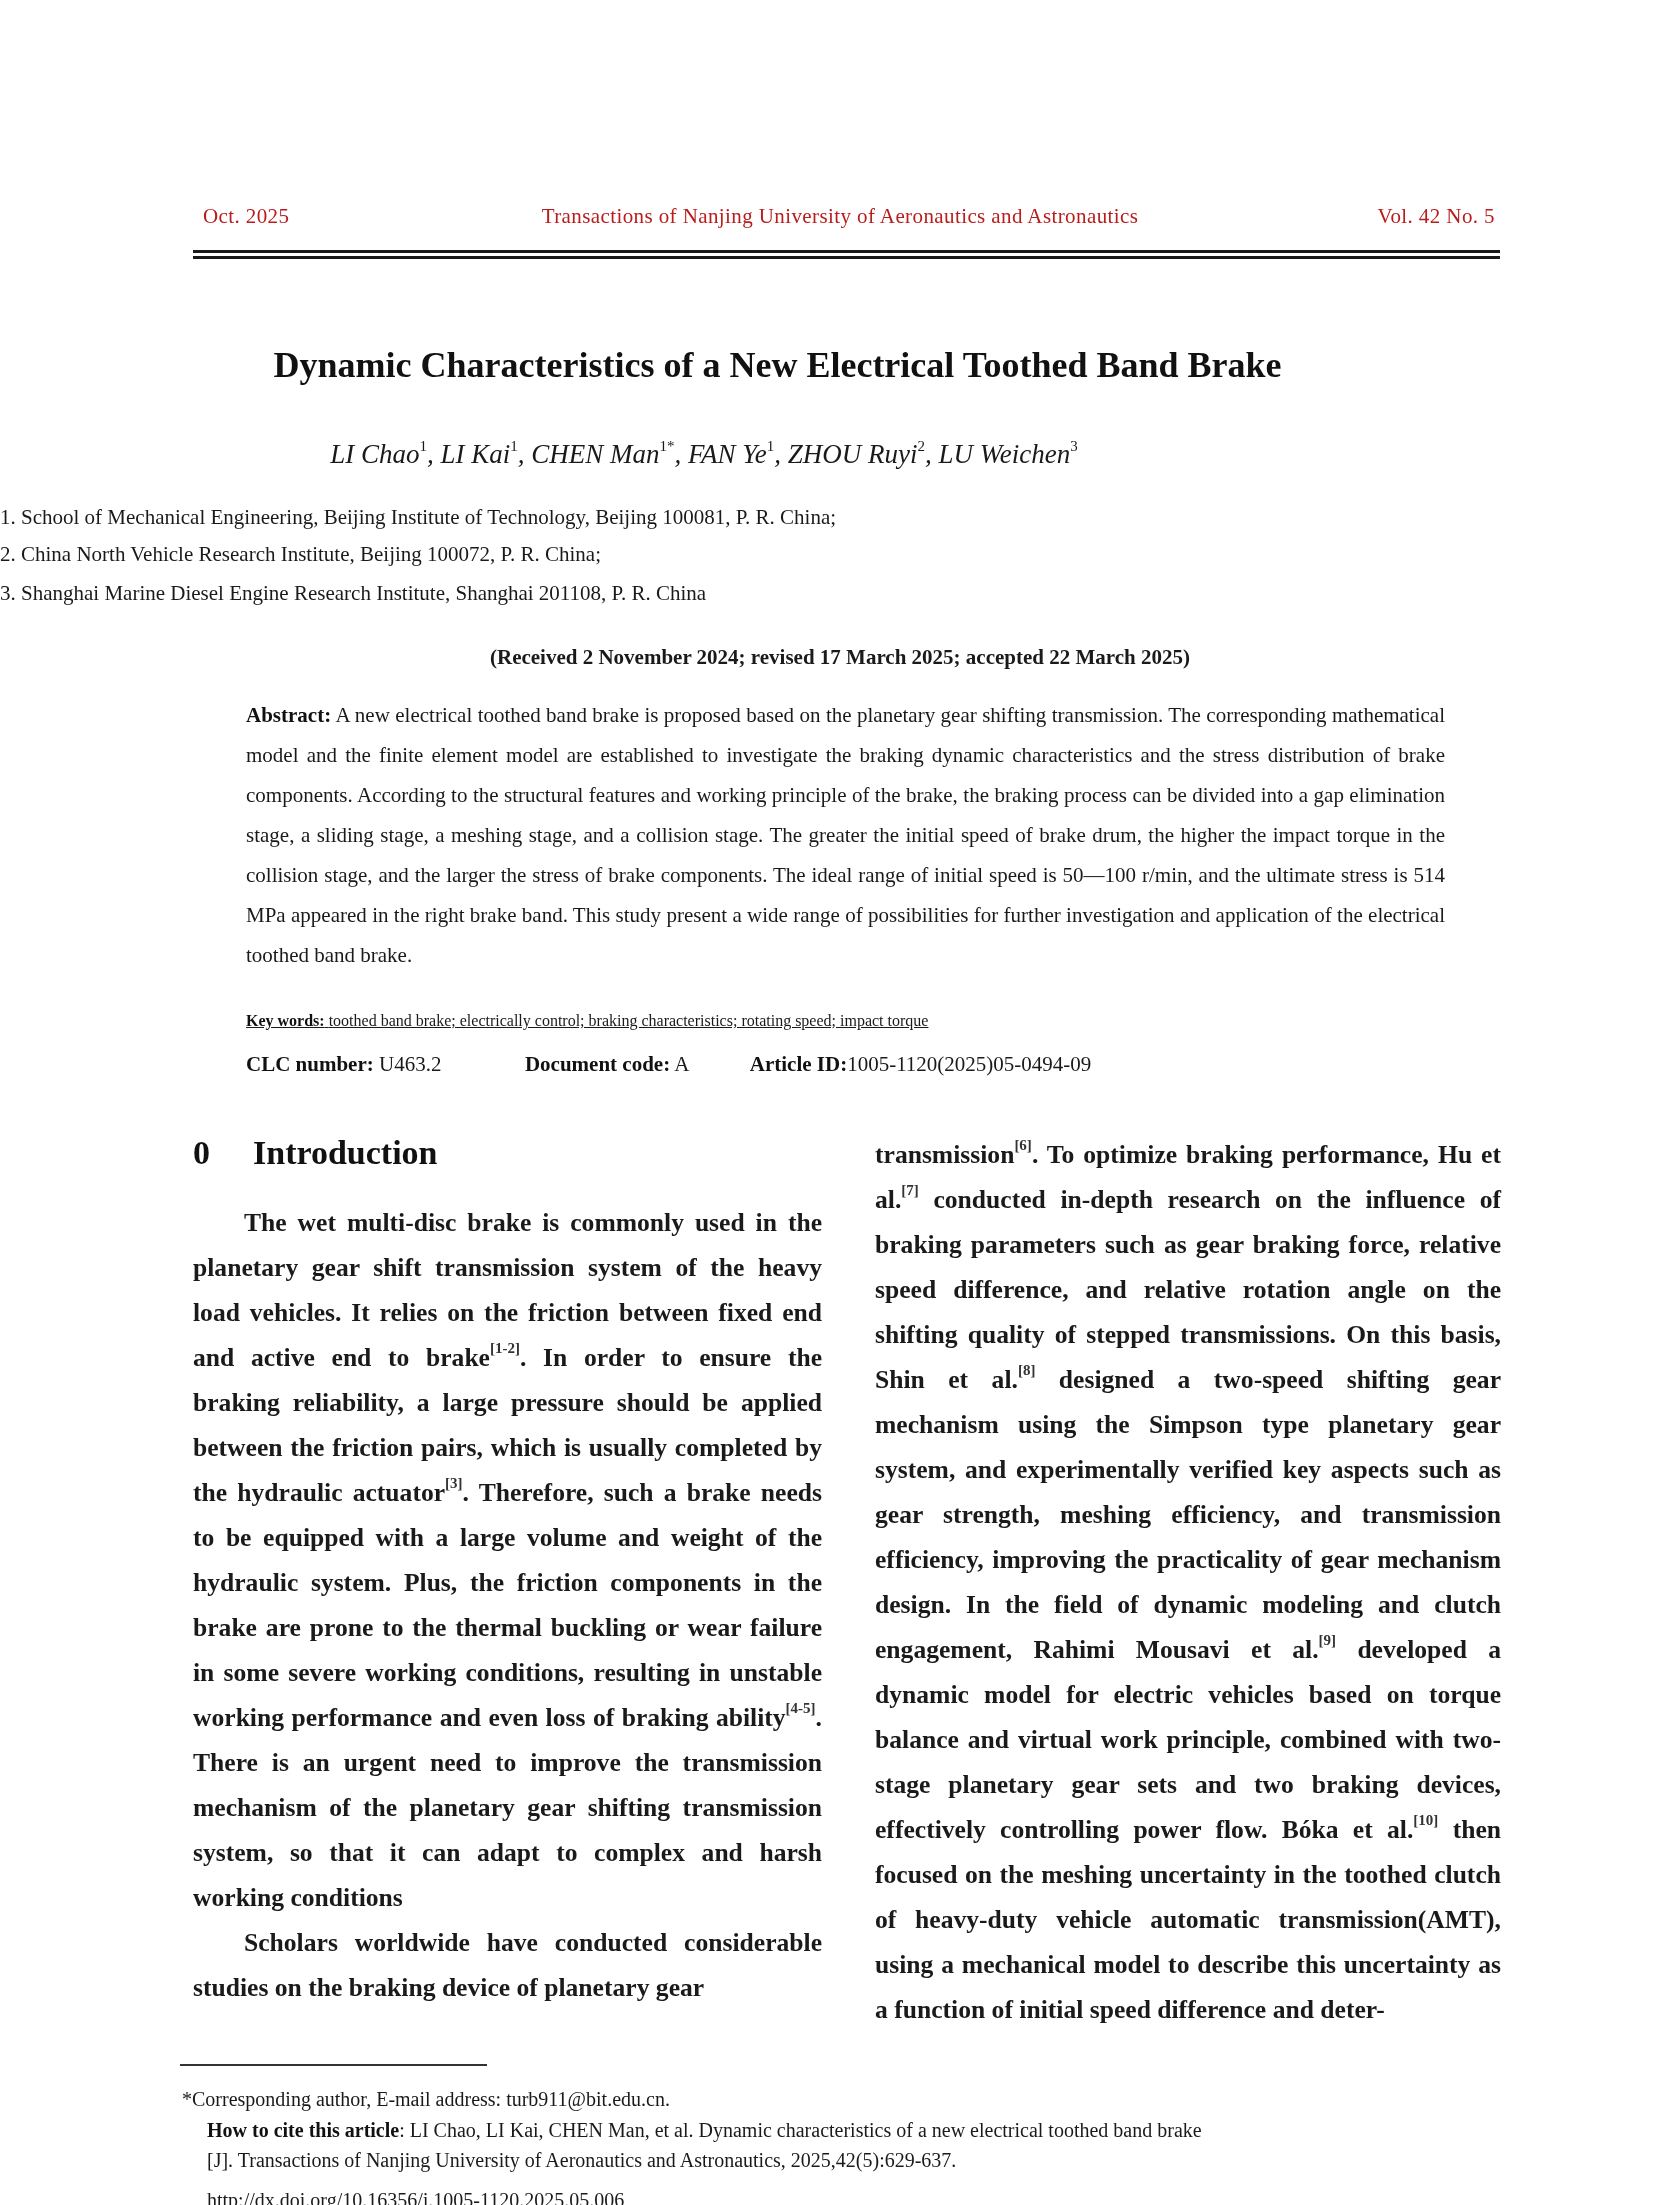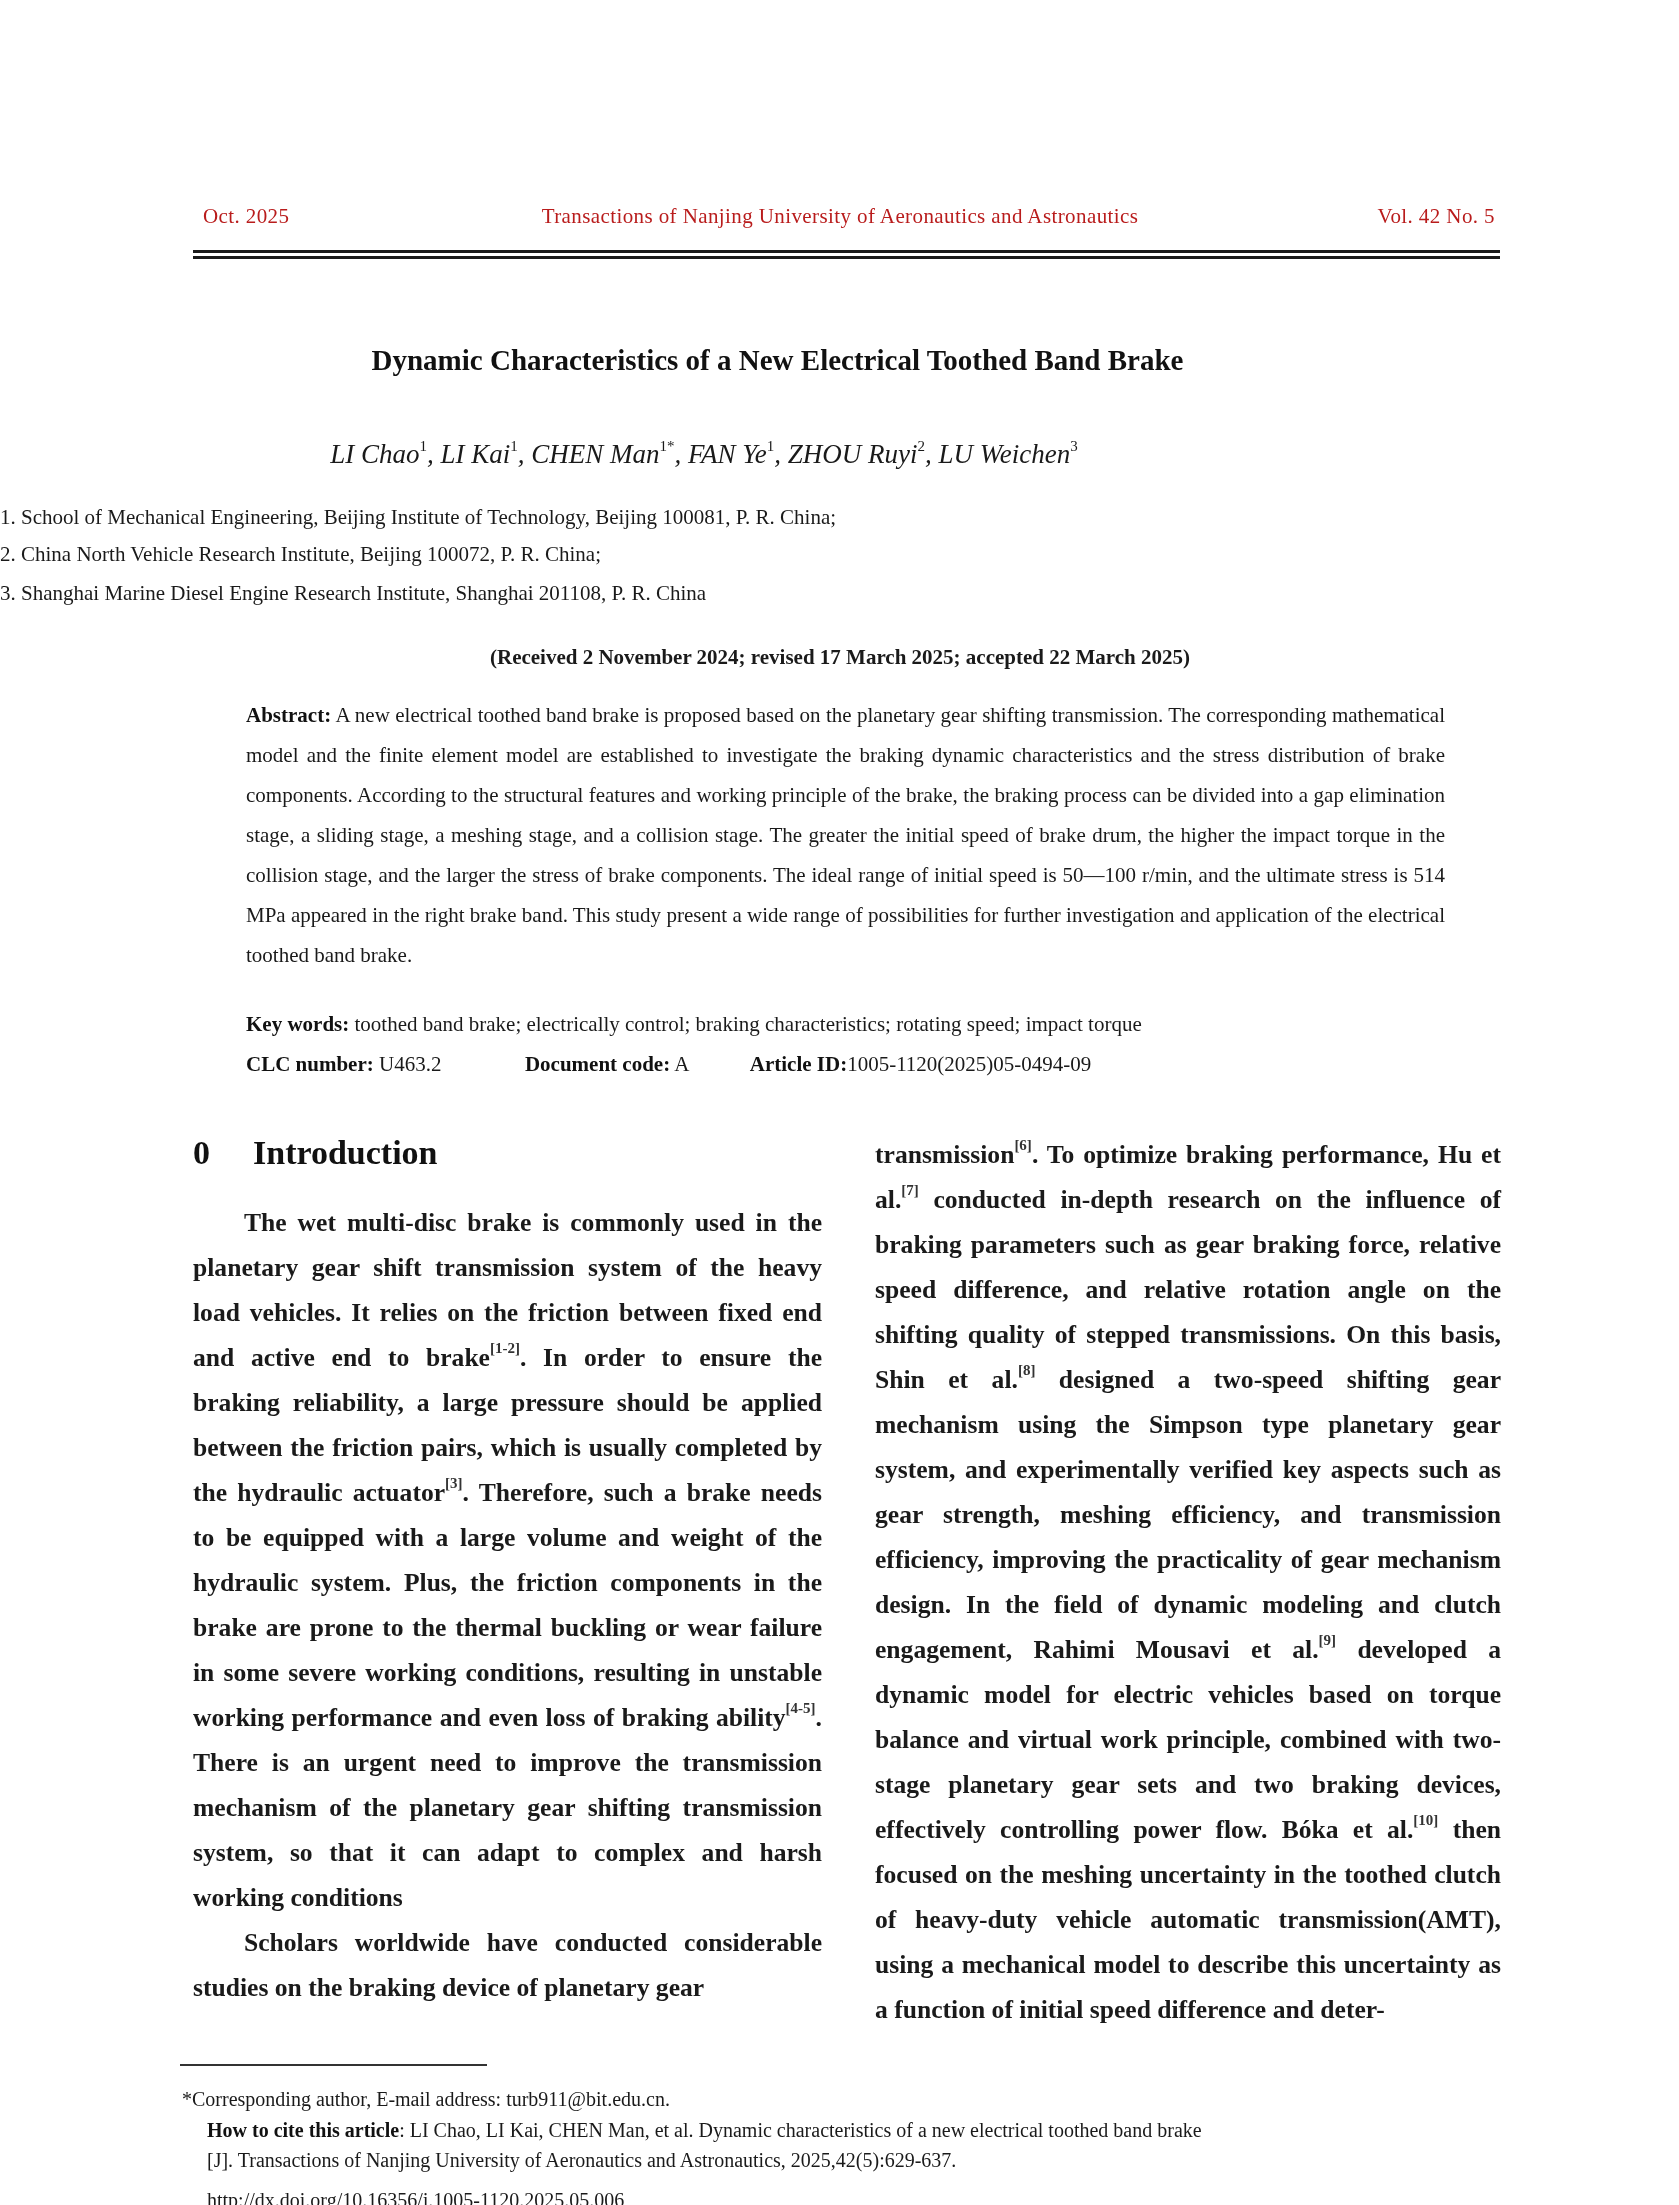--- a/index.html
+++ b/index.html
@@ -10,33 +10,33 @@
   
   .rh { top: 204px; font-size: 21px; letter-spacing: 0.4px; color: #b91c1c; }
   .rh-left { left: 203px; }
   .rh-center { left: 0; width: 1680px; text-align: center; }
   .rh-right { right: 185px; }
   .rule { left: 193px; width: 1307px; height: 2.6px; background: #1a1a1a; }
   .rule-1 { top: 250px; }
   .rule-2 { top: 256px; }
 
   
-  .title { top: 344px; left: 0; width: 1555px; text-align: center; font-size: 29px; font-weight: bold; color: #111; }
+  .title { top: 344px; left: 0; width: 1555px; text-align: center; font-size: 36px; font-weight: bold; color: #111; }
   .authors { top: 439px; left: 0; width: 1408px; text-align: center; font-size: 27px; font-style: italic; }
   .authors sup { font-size: 15px; font-style: normal; vertical-align: 12.3px; line-height: 0; }
   .affil { left: 0; width: 1680px; font-size: 21px; }
   .affil-1 { top: 505px; }
   .affil-2 { top: 542px; }
   .affil-3 { top: 581px; }
   .received { top: 645px; left: 0; width: 1680px; text-align: center; font-size: 21px; font-weight: bold; }
 
   
   .abstract { top: 695px; left: 246px; width: 1199px; font-size: 21px; line-height: 40px; text-align: justify; }
   .abstract b, .meta b { font-weight: bold; color: #111; }
-  .keywords { top: 1012px; left: 246px; width: 1199px; font-size: 21px; }
+  .keywords { top: 1012px; left: 246px; width: 1199px; font-size: 16px; text-decoration: underline; }
   .meta-line { top: 1052px; left: 246px; font-size: 21px; white-space: nowrap; }
   .meta-line span.gap { display: inline-block; width: 73px; }
   .meta-line span.gap2 { display: inline-block; width: 51px; }
 
   
   .col { font-size: 25.6px; line-height: 45px; text-align: justify; font-weight: bold; }
   .col p { margin: 0; }
   .col p.indent { text-indent: 51px; }
   .col-left { top: 1200px; left: 193px; width: 629px; }
   .col-right { top: 1132px; left: 875px; width: 626px; }

